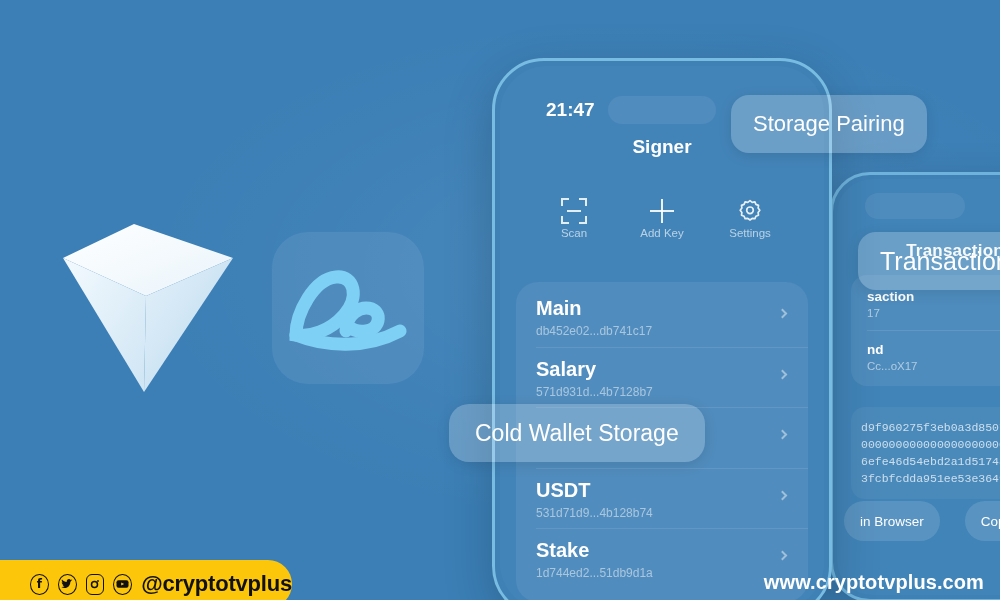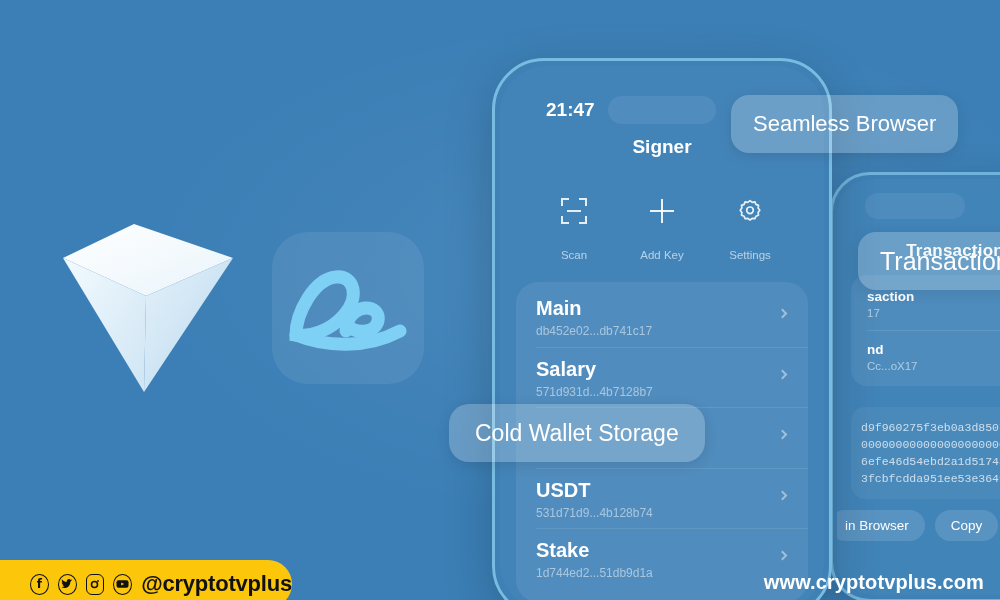--- a/index.html
+++ b/index.html
@@ -72,22 +72,22 @@
     font-family:"Liberation Mono", monospace;
     font-size:11.5px; line-height:17px; color:rgba(255,255,255,0.72);
     white-space:nowrap; overflow:hidden;
   }
   .p2-btns{
     position:absolute; left:-8px; right:10px; bottom:54px;
     display:flex; gap:10px; align-items:center;
   }
   .p2-btn{
     background:rgba(255,255,255,0.13); border-radius:20px;
-    height:31px; display:flex; align-items:center; justify-content:center;
-    color:#ffffff; font-size:13.5px; padding:0 16px; white-space:nowrap;
+    height:40px; display:flex; align-items:center; justify-content:center;
+    color:#ffffff; font-size:13.5px; padding:0 16px; white-space:nowrap;margin-left:15px;
   }
 
   
   .phone1{
     position:absolute; left:492px; top:58px; width:340px; height:560px;
     border-radius:52px;
     background:#3f81b5;
     border:3px solid #79bce2;
     box-shadow:0 14px 50px rgba(0,0,0,0.2);
     overflow:hidden;
@@ -102,21 +102,21 @@
     position:absolute; left:46px; top:33px; color:#fff; font-size:19px; font-weight:700;
   }
   .p1-title{
     position:absolute; left:0; right:0; top:70px; text-align:center;
     color:#ffffff; font-size:19px; font-weight:700;
   }
   .p1-actions{
     position:absolute; left:30px; right:30px; top:132px;
     display:flex; justify-content:space-around; align-items:flex-start;
   }
-  .p1-action{ display:flex; flex-direction:column; align-items:center; gap:25px; width:80px;}
+  .p1-action{ display:flex; flex-direction:column; align-items:center; gap:3px; width:80px;}
   .p1-action-label{ color:rgba(255,255,255,0.62); font-size:11.5px; }
   .icon-box{ width:26px; height:26px; position:relative; }
 
   
   .ic-scan i{ position:absolute; width:8px; height:8px; border:2px solid rgba(255,255,255,0.85);}
   .ic-scan i:nth-child(1){left:0;top:0;border-right:none;border-bottom:none;}
   .ic-scan i:nth-child(2){right:0;top:0;border-left:none;border-bottom:none;}
   .ic-scan i:nth-child(3){left:0;bottom:0;border-right:none;border-top:none;}
   .ic-scan i:nth-child(4){right:0;bottom:0;border-left:none;border-top:none;}
   .ic-scan b{position:absolute;left:6px;right:6px;top:12px;height:2px;background:rgba(255,255,255,0.85);}
@@ -309,21 +309,21 @@
         </div>
         <div class="p1-item">
           <div class="p1-name">Stake</div>
           <div class="p1-addr">1d744ed2...51db9d1a</div>
           <span class="chev"></span>
         </div>
       </div>
     </div>
   </div>
 
-  <div class="badge badge-pairing">Seamless Browser</div>
+  <div class="badge badge-pairing">Storage Pairing</div>
   <div class="badge badge-transaction">Transaction</div>
   <div class="badge badge-cold">Cold Wallet Storage</div>
 
   <div class="social-bar">
     <span class="sic">f</span>
     <span class="sic">
       <svg width="12" height="10" viewBox="0 0 12 10">
           <path d="M11.6 1.2c-.4.2-.9.3-1.4.4.5-.3.9-.8 1-1.3-.5.3-1 .5-1.5.6C9.3.4 8.7.1 8 .1 6.7.1 5.7 1.1 5.7 2.4c0 .2 0 .4.1.5C3.9 2.8 2.2 1.9 1 .5c-.2.3-.3.7-.3 1.1 0 .8.4 1.5 1 1.9-.4 0-.7-.1-1-.3 0 1.1.8 2.1 1.8 2.3-.2.1-.4.1-.6.1-.2 0-.3 0-.4-.1.3.9 1.1 1.6 2.1 1.6C2.8 7.7 1.8 8.1.8 8.1H.4c.9.6 2 .9 3.1.9 3.7 0 5.8-3.1 5.8-5.8v-.3c.4-.3.8-.7 1.1-1.1z" fill="#111"></path>
         </svg>
     </span>

